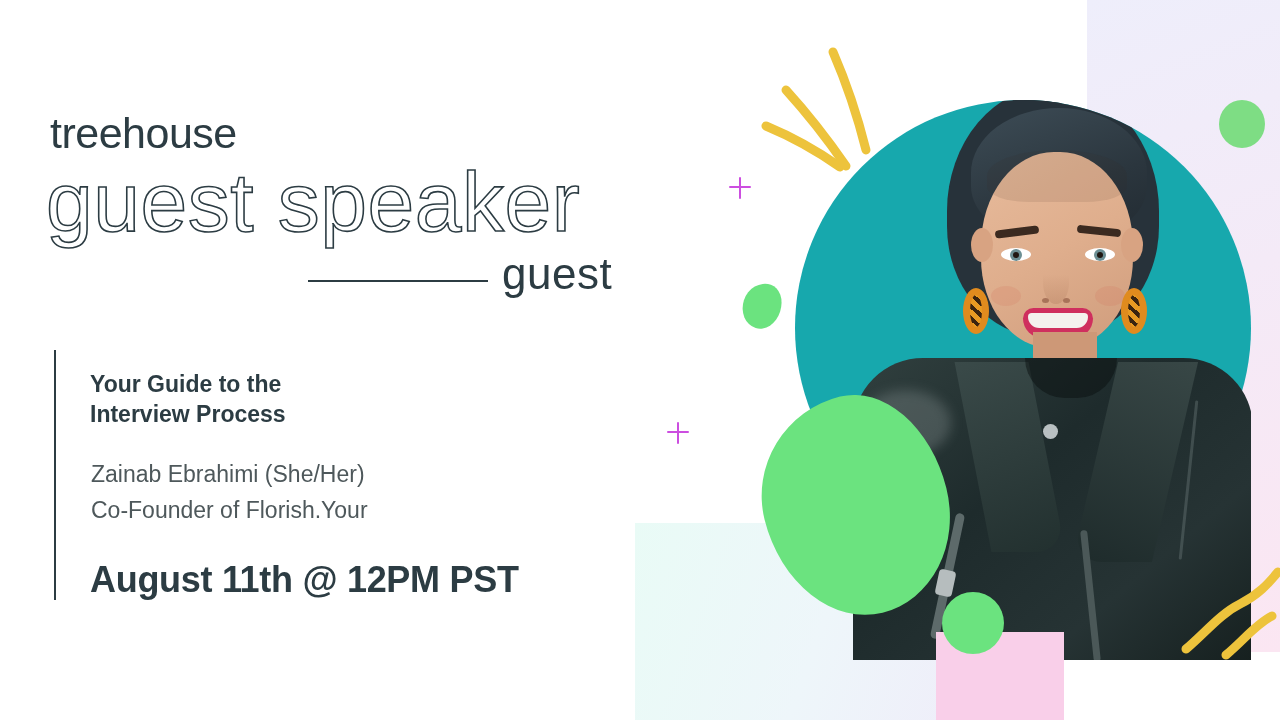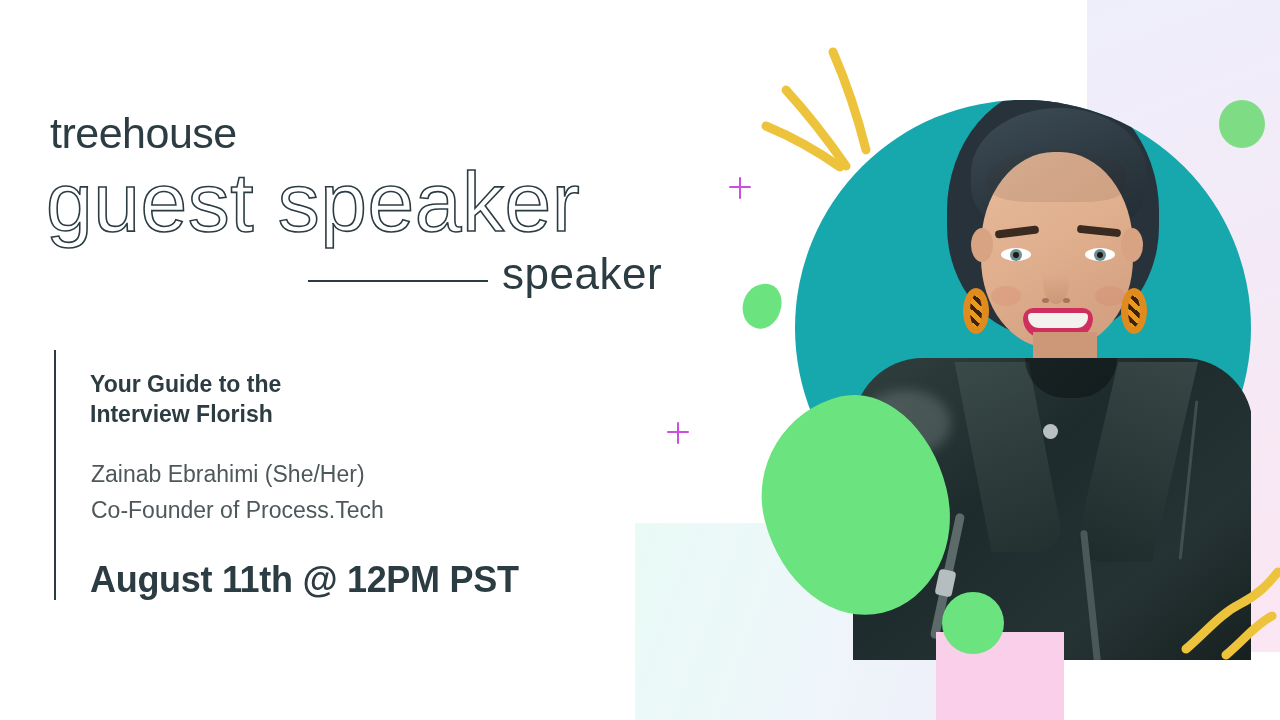--- a/index.html
+++ b/index.html
@@ -487,26 +487,26 @@
       <path d="M1226,655 C1244,640 1256,624 1272,616"></path>
     </g>
   </svg>
 
   <div class="plus plus-1"></div>
   <div class="plus plus-2"></div>
 
   <div class="brand">treehouse</div>
   <div class="headline-outline">guest speaker</div>
   <div class="series-rule"></div>
-  <div class="series-word">speaker</div>
+  <div class="series-word">guest</div>
 
   <div class="vrule"></div>
 
   <div class="talk-title">
     <div>Your Guide to the</div>
-    <div>Interview Florish</div>
+    <div>Interview Process</div>
   </div>
 
   <div class="speaker-name">Zainab Ebrahimi (She/Her)</div>
-  <div class="speaker-role">Co-Founder of Process.Tech</div>
+  <div class="speaker-role">Co-Founder of Florish.Your</div>
   <div class="datetime">August 11th @ 12PM PST</div>
 
 </div>
 
 </body></html>

